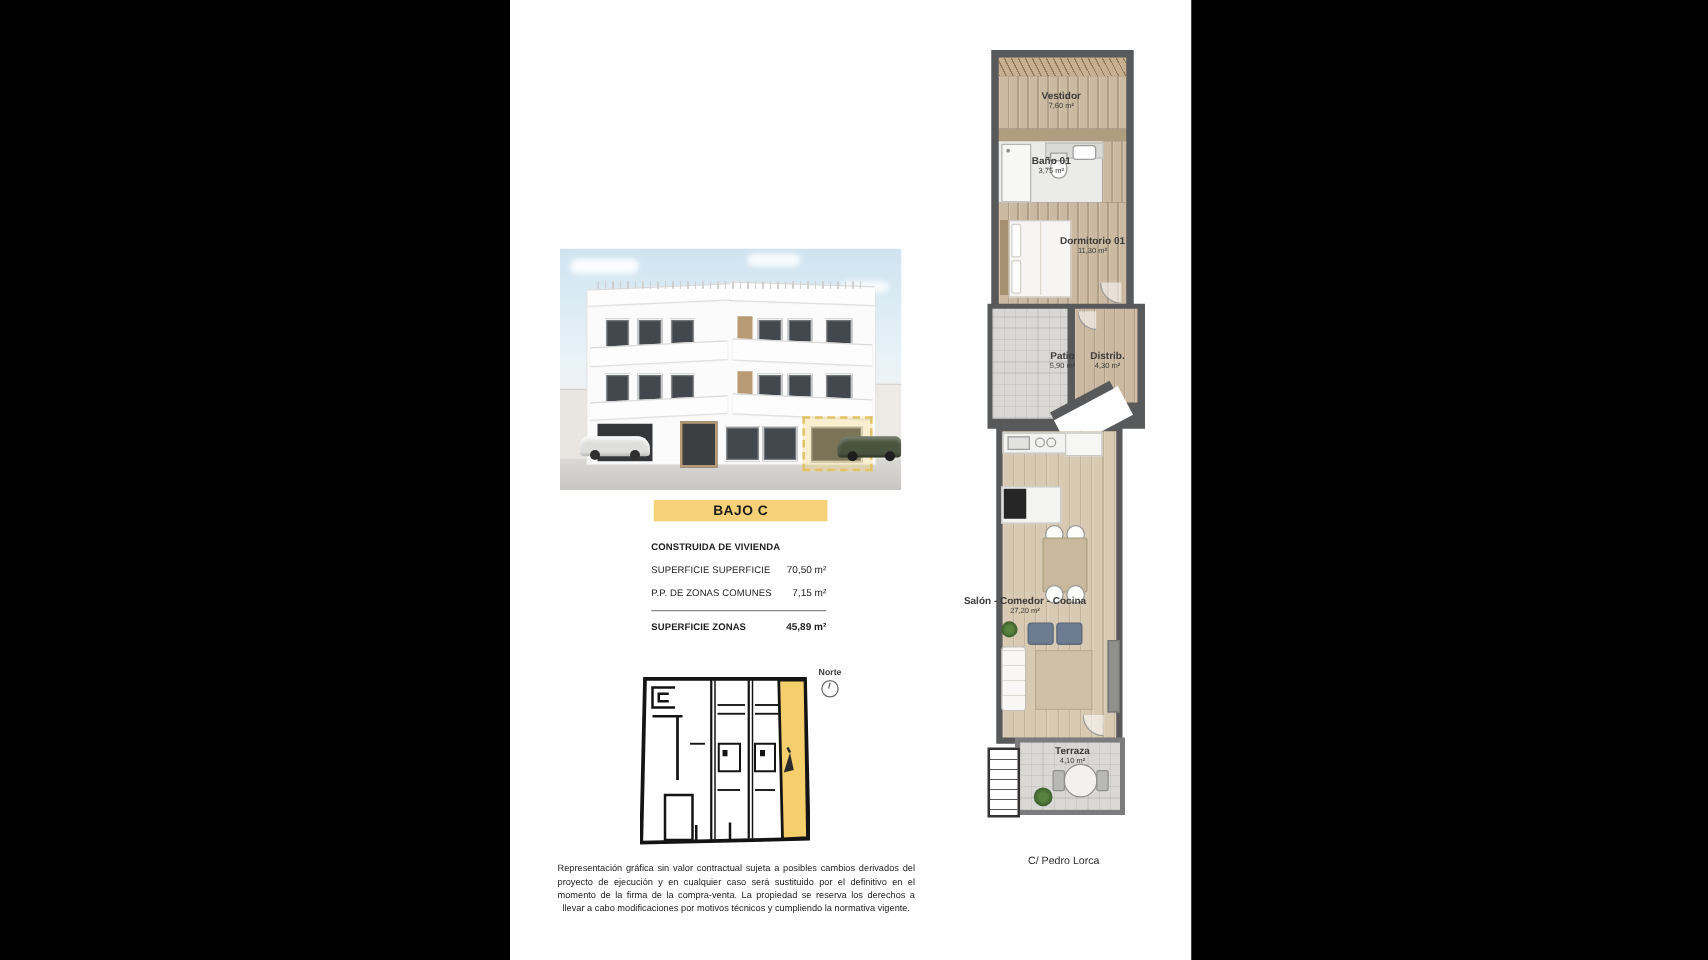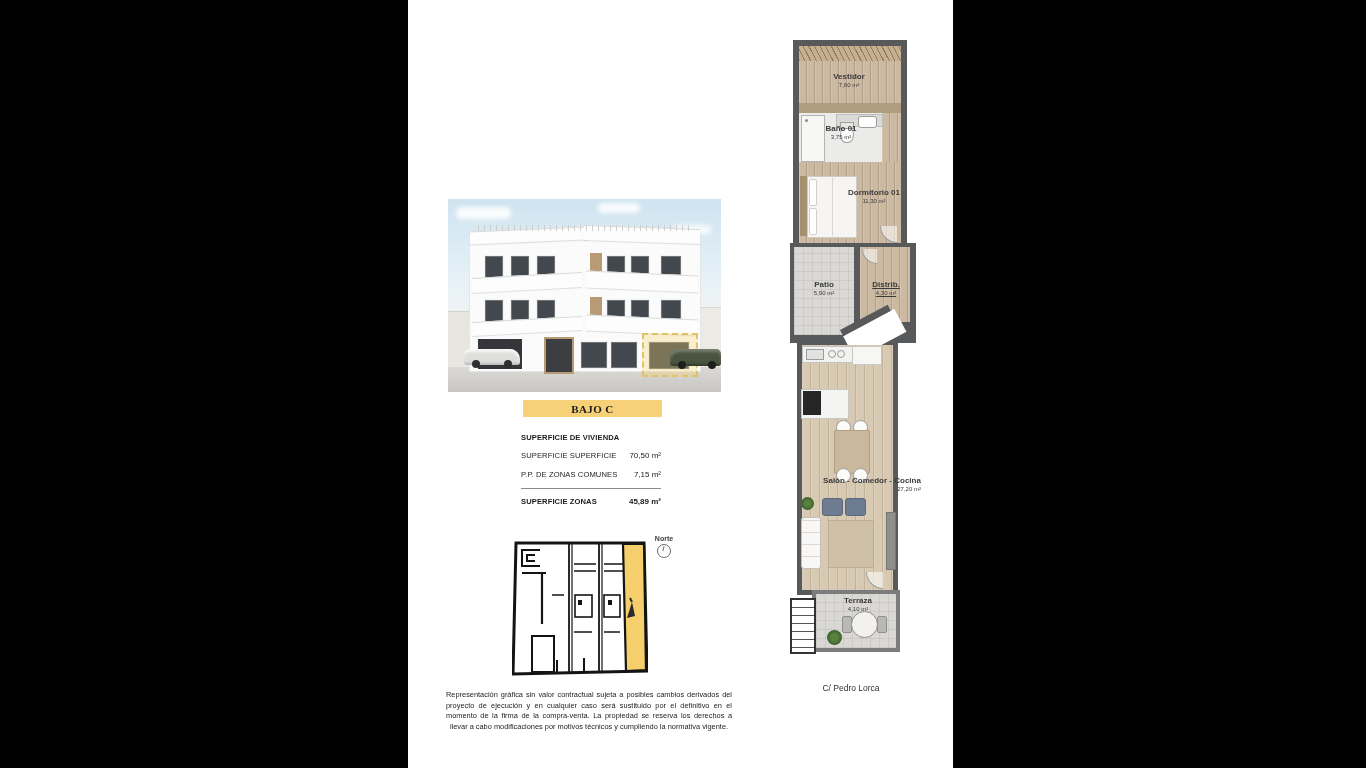--- a/index.html
+++ b/index.html
@@ -91,25 +91,25 @@
     <div class="abs" style="left:16px;top:150px;width:56px;height:16px;background:#dededc;border-radius:6px 10px 3px 3px;box-shadow:inset 0 3px 3px rgba(255,255,255,.8),inset 0 -2px 2px rgba(0,0,0,.15);"></div>
     <div class="abs" style="left:24px;top:161px;width:8px;height:8px;background:#2f2f2f;border-radius:50%;"></div>
     <div class="abs" style="left:56px;top:161px;width:8px;height:8px;background:#2f2f2f;border-radius:50%;"></div>
     <div class="abs" style="left:222px;top:150px;width:51px;height:17px;background:#49543f;border-radius:9px 5px 3px 3px;box-shadow:inset 0 3px 3px rgba(255,255,255,.25),inset 0 -2px 2px rgba(0,0,0,.3);"></div>
     <div class="abs" style="left:230px;top:162px;width:8px;height:8px;background:#1e1e1e;border-radius:50%;"></div>
     <div class="abs" style="left:260px;top:162px;width:8px;height:8px;background:#1e1e1e;border-radius:50%;"></div>
   </div>
 
   <div class="abs" style="left:523px;top:400px;width:139px;height:17px;background:#f6d178;
               display:flex;align-items:center;justify-content:center;">
-    <span style="font-size:11px;font-weight:700;color:#1b1b1b;letter-spacing:.4px;font-family:Liberation Serif, serif;">BAJO C</span>
+    <span style="font-size:11px;font-weight:700;color:#1b1b1b;letter-spacing:.4px;">BAJO C</span>
   </div>
 
   <div class="abs tbl" style="left:521px;top:433px;">
-    <div class="tl b" style="margin-bottom:9px;">SUPERFICIE DE VIVIENDA</div>
+    <div class="tl b" style="margin-bottom:9px;">CONSTRUIDA DE VIVIENDA</div>
     <div class="tbl-row" style="margin-bottom:10px;">
       <span class="tl">SUPERFICIE SUPERFICIE</span>
       <span class="tv">70,50 m²</span>
     </div>
     <div class="tbl-row">
       <span class="tl">P.P. DE ZONAS COMUNES</span>
       <span class="tv">7,15 m²</span>
     </div>
     <div style="border-top:1px solid #8a8a8a;margin:9px 0 8px 0;"></div>
     <div class="tbl-row">
@@ -226,29 +226,29 @@
     <div class="ra">7,60 m²</div>
   </div>
   <div class="abs room-label" style="left:841px;top:124px;">
     <div class="rn">Baño 01</div>
     <div class="ra">3,75 m²</div>
   </div>
   <div class="abs room-label" style="left:874px;top:188px;">
     <div class="rn">Dormitorio 01</div>
     <div class="ra">11,30 m²</div>
   </div>
-  <div class="abs room-label" style="left:824px;top:280px;">
+  <div class="abs room-label" style="left:850px;top:280px;">
     <div class="rn">Patio</div>
     <div class="ra">5,90 m²</div>
   </div>
-  <div class="abs room-label" style="left:886px;top:280px;text-decoration:underline;">
+  <div class="abs room-label" style="left:886px;top:280px;">
     <div class="rn">Distrib.</div>
     <div class="ra">4,30 m²</div>
   </div>
-  <div class="abs room-label" style="left:872px;top:476px;text-align:right;">
+  <div class="abs room-label" style="left:820px;top:476px;">
     <div class="rn">Salón - Comedor - Cocina</div>
     <div class="ra">27,20 m²</div>
   </div>
   <div class="abs room-label" style="left:858px;top:596px;">
     <div class="rn">Terraza</div>
     <div class="ra">4,10 m²</div>
   </div>
 
   <div class="abs" style="left:851px;top:683px;transform:translateX(-50%);font-size:8.5px;color:#2e2e2e;">C/ Pedro Lorca</div>
 

